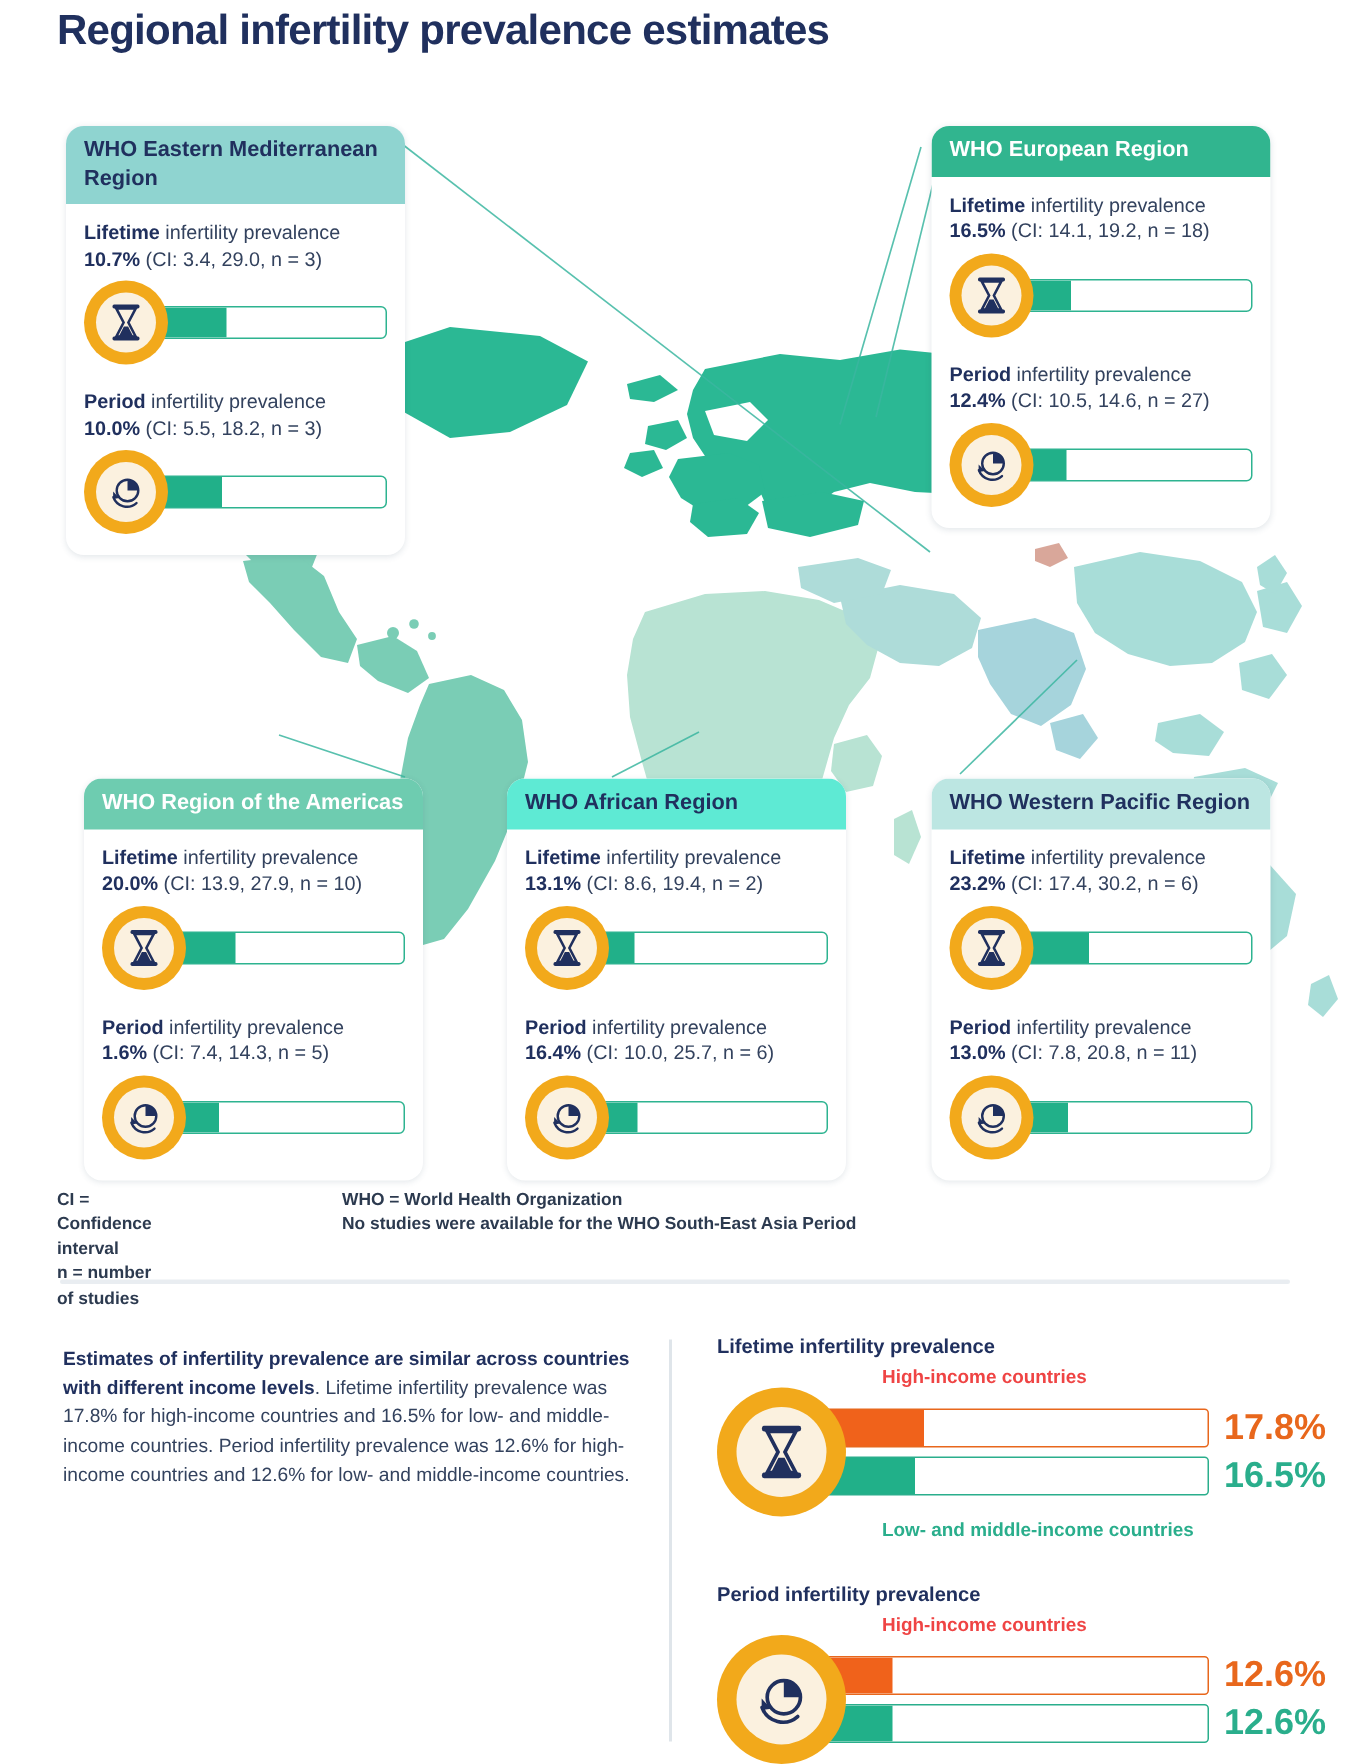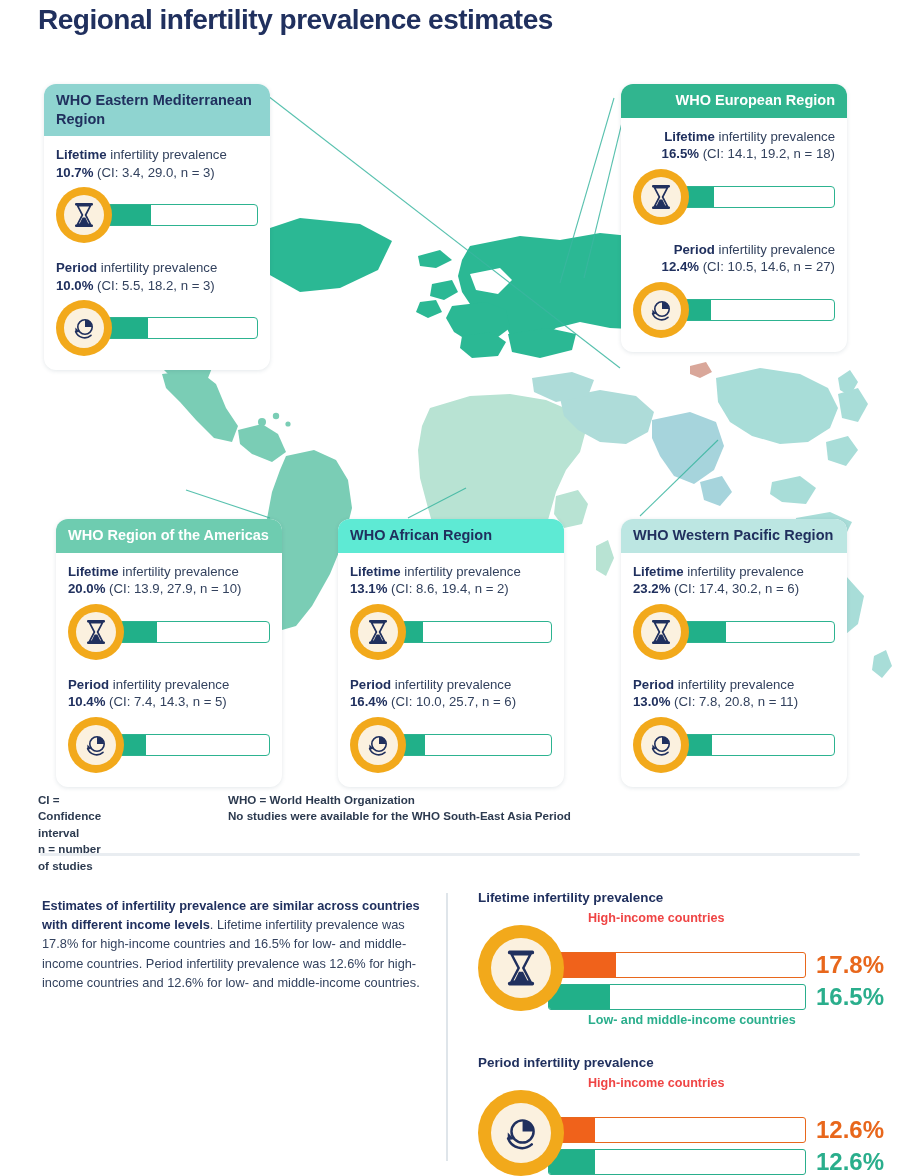--- a/index.html
+++ b/index.html
@@ -156,21 +156,21 @@
     font-weight: bold;
     margin-left: 110px;
   }
   .income-cap.hi { color: #ef4444; }
   .income-cap.lo { color: #2AAE8C; margin-top: 2px; line-height: 1.25; }
 
   .income-gauge {
     position: relative;
     height: 86px;
     display: flex;
-    align-items: flex-end;
+    align-items: center;
   }
   .income-badge {
     width: 86px; height: 86px;
     border-radius: 50%;
     background: #F2A91B;
     display: flex; align-items: center; justify-content: center;
     flex: 0 0 auto;
     z-index: 3;
   }
   .income-badge-inner {
@@ -330,21 +330,21 @@
           </div>
         </div>
         <div class="bar-track">
           <div class="bar-fill" style="width:29%"></div>
         </div>
       </div>
     </div>
   </div>
 </div>
 
-<div class="card" style="left:621px; top:84px; width:226px;text-align:right;">
+<div class="card" style="left:621px; top:84px; width:226px;">
   <div class="card-header" style="background:#31B58F; color:#ffffff;">WHO European Region</div>
   <div class="card-body">
     <div class="metric">
       <div class="metric-label">
         <b>Lifetime</b><span> infertility prevalence</span>
       </div>
       <div class="metric-value">
         <b>16.5%</b>
         <span>(CI: 14.1, 19.2, n = 18)</span>
       </div>
@@ -416,21 +416,21 @@
         <div class="bar-track">
           <div class="bar-fill" style="width:27%"></div>
         </div>
       </div>
     </div>
     <div class="metric">
       <div class="metric-label">
         <b>Period</b><span> infertility prevalence</span>
       </div>
       <div class="metric-value">
-        <b>10.4%</b>
+        <b>1.6%</b>
         <span>(CI: 7.4, 14.3, n = 5)</span>
       </div>
       <div class="gauge">
         <div class="badge">
           <div class="badge-inner">
             <svg width="26" height="26" viewBox="0 0 26 26">
               <circle cx="14" cy="12" r="7.2" fill="none" stroke="#20305e" stroke-width="1.6"></circle>
               <path d="M14 12 L14 4.8 A7.2 7.2 0 0 1 21.2 12 Z" fill="#20305e"></path>
               <path d="M4.6 16.5 A9.6 9.6 0 0 0 20 20.4" fill="none" stroke="#20305e" stroke-width="1.6" stroke-linecap="round"></path>
               <path d="M4.4 12.6 L4.4 17.6 L8.6 17.0 Z" fill="#20305e"></path>

